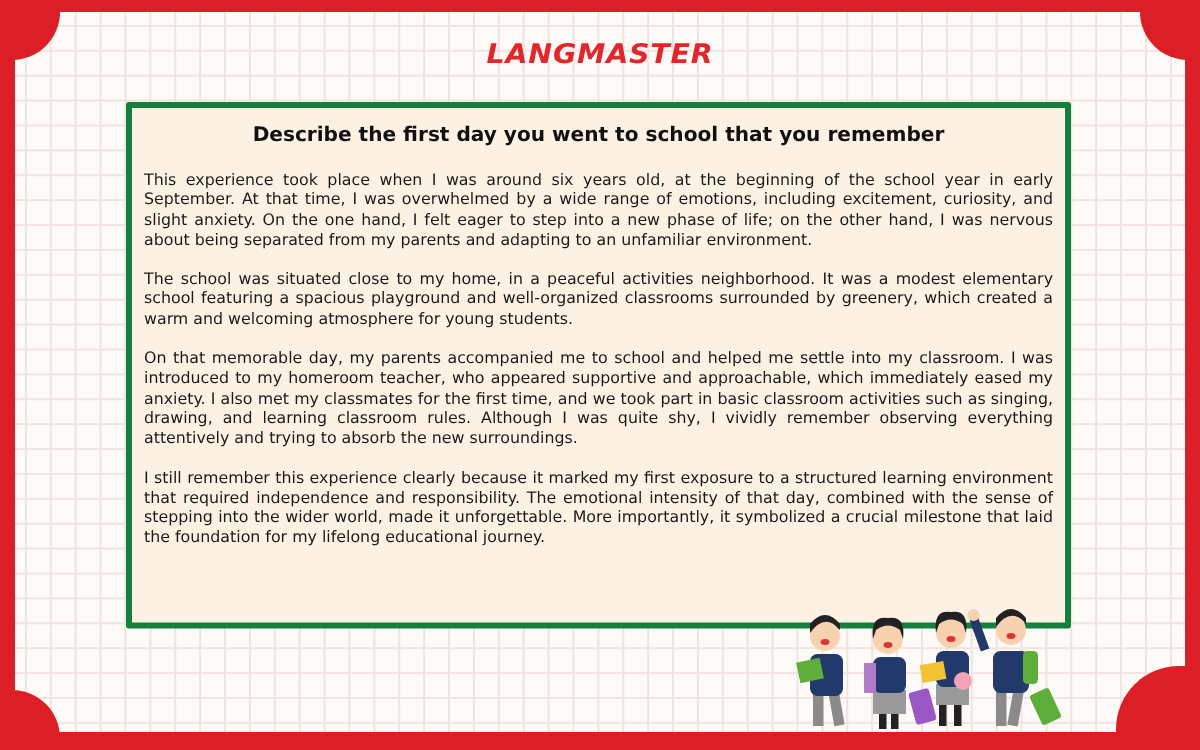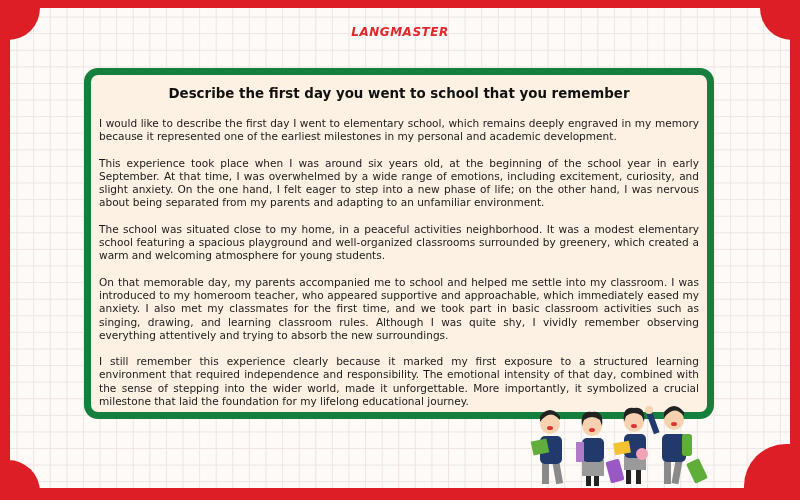--- a/index.html
+++ b/index.html
@@ -17,28 +17,28 @@
     .frame-right { position: absolute; right: 0; top: 0; width: 10px; height: 500px; background: #dc1f26; }
     .frame-bottom { position: absolute; left: 0; bottom: 0; width: 800px; height: 12px; background: #dc1f26; }
     .corner { position: absolute; width: 40px; height: 40px; background: #dc1f26; }
     .corner.tl { left: 0; top: 0; border-bottom-right-radius: 32px; }
     .corner.tr { right: 0; top: 0; border-bottom-left-radius: 32px; }
     .corner.bl { left: 0; bottom: 0; border-top-right-radius: 32px; }
     .corner.br { right: 0; bottom: 0; width: 56px; height: 56px; border-top-left-radius: 42px; }
 
     .logo {
       position: absolute; left: 0; width: 800px; top: 25px; text-align: center;
-      font-family: "DejaVu Sans", sans-serif; font-weight: bold; font-size: 12px;
+      font-family: "DejaVu Sans", sans-serif; font-weight: bold; font-size: 19px;
       color: #e3262b; letter-spacing: 0.5px; font-style: italic;
       transform: scaleY(0.95);
     }
 
     .card {
       position: absolute; left: 84px; top: 68px; width: 630px; height: 351px;
-      box-sizing: border-box; border: 7px solid #15803d; border-radius: 14px;
+      box-sizing: border-box; border: 4px solid #15803d; border-radius: 2px;
       background: #fdf1e3;
     }
     .card-title {
       position: absolute; left: 0; width: 100%; top: 11px; text-align: center;
       font-family: "DejaVu Sans", sans-serif; font-weight: bold; font-size: 13.4px; color: #111;
     }
     .card-body {
       position: absolute; left: 8px; right: 8px; top: 42px;
       font-family: "DejaVu Sans", sans-serif; font-size: 10.55px; line-height: 13.3px; color: #1a1a1a;
     }
@@ -56,21 +56,20 @@
 <div class="corner tl"></div>
 <div class="corner tr"></div>
 <div class="corner bl"></div>
 <div class="corner br"></div>
 
 <div class="logo">LANGMASTER</div>
 
 <div class="card">
   <div class="card-title">Describe the first day you went to school that you remember</div>
   <div class="card-body">
-    <p>I would like to describe the first day I went to elementary school, which remains deeply engraved in my memory because it represented one of the earliest milestones in my personal and academic development.</p>
     <p>This experience took place when I was around six years old, at the beginning of the school year in early September. At that time, I was overwhelmed by a wide range of emotions, including excitement, curiosity, and slight anxiety. On the one hand, I felt eager to step into a new phase of life; on the other hand, I was nervous about being separated from my parents and adapting to an unfamiliar environment.</p>
     <p>The school was situated close to my home, in a peaceful activities neighborhood. It was a modest elementary school featuring a spacious playground and well-organized classrooms surrounded by greenery, which created a warm and welcoming atmosphere for young students.</p>
     <p>On that memorable day, my parents accompanied me to school and helped me settle into my classroom. I was introduced to my homeroom teacher, who appeared supportive and approachable, which immediately eased my anxiety. I also met my classmates for the first time, and we took part in basic classroom activities such as singing, drawing, and learning classroom rules. Although I was quite shy, I vividly remember observing everything attentively and trying to absorb the new surroundings.</p>
     <p>I still remember this experience clearly because it marked my first exposure to a structured learning environment that required independence and responsibility. The emotional intensity of that day, combined with the sense of stepping into the wider world, made it unforgettable. More importantly, it symbolized a crucial milestone that laid the foundation for my lifelong educational journey.</p>
   </div>
 </div>
 
 <svg class="kids" viewBox="0 0 180 92" xmlns="http://www.w3.org/2000/svg">
 
   <g>

